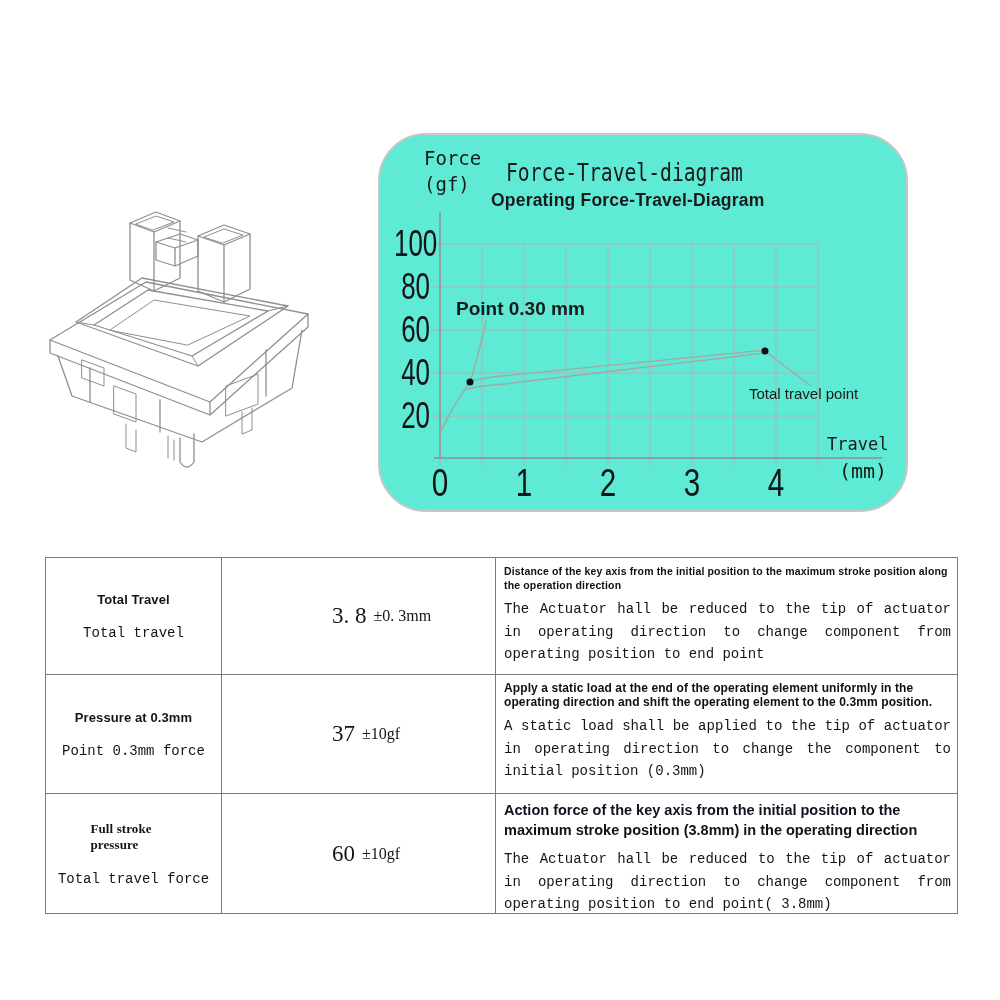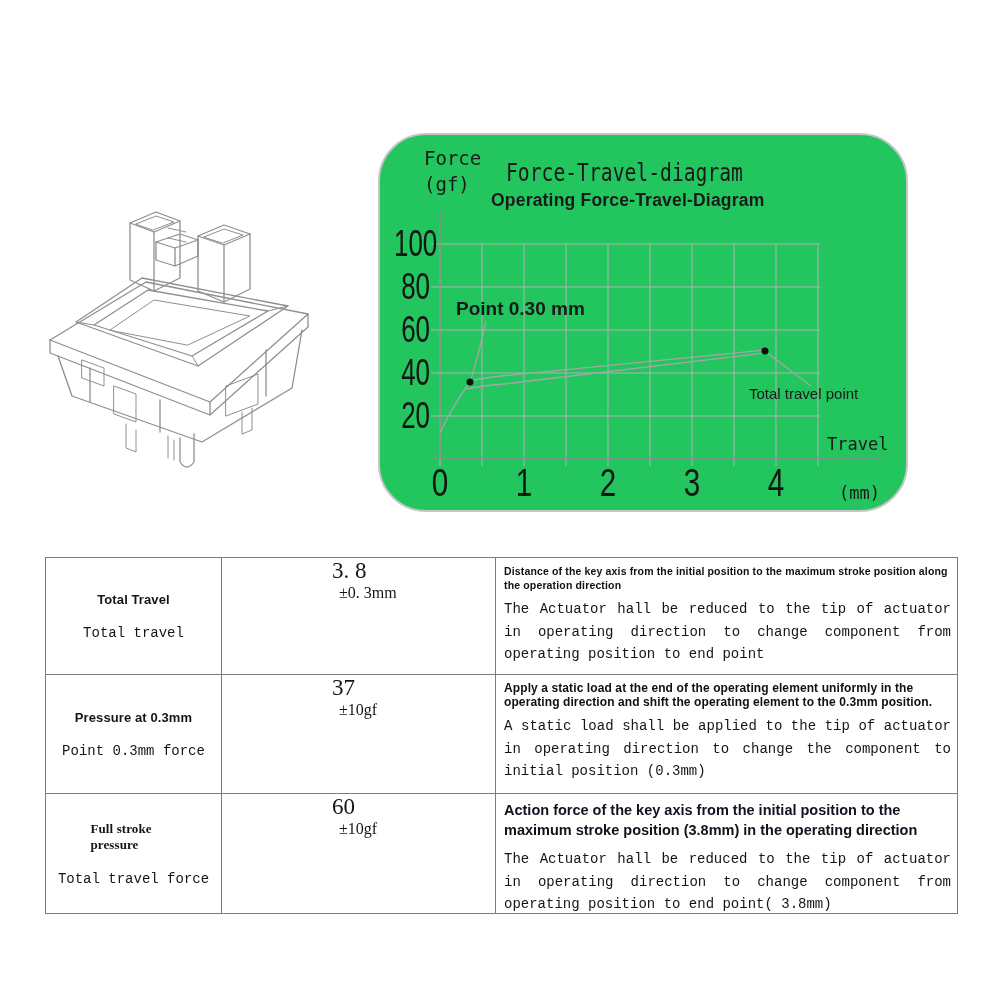--- a/index.html
+++ b/index.html
@@ -4,49 +4,49 @@
 <style>
   html,body{margin:0;padding:0;background:#ffffff;}
   body{width:1000px;height:1000px;position:relative;overflow:hidden;
        font-family:"Liberation Sans","DejaVu Sans",sans-serif;color:#151515;}
 
   
   #switch-art{position:absolute;left:30px;top:190px;width:320px;height:280px;}
 
   
   #chart-panel{position:absolute;left:378px;top:133px;width:530px;height:379px;
-               border:2px solid #c6c6c6;border-radius:48px;background:#22c55e;box-sizing:border-box;}
+               border:2px solid #c6c6c6;border-radius:48px;background:#5eead4;box-sizing:border-box;}
   #plot-svg{position:absolute;left:0;top:0;width:530px;height:379px;}
   .chart-label{position:absolute;white-space:nowrap;color:#1a1a1a;}
   #force-label-1,#force-label-2{left:44px;font-family:"DejaVu Sans Mono","Liberation Mono",monospace;font-size:19px;}
   #force-label-1{top:12px;}
   #force-label-2{top:38px;}
   #chart-title{left:126px;top:24px;font-family:"DejaVu Sans Mono","Liberation Mono",monospace;
                font-size:24px;transform:scaleX(0.82);transform-origin:0 50%;}
   #chart-subtitle{left:111px;top:55px;font-size:17.5px;font-weight:bold;letter-spacing:0.2px;}
   #travel-label-1{left:447px;top:299px;font-family:"DejaVu Sans Mono","Liberation Mono",monospace;font-size:17px;}
-  #travel-label-2{left:459px;top:324px;font-family:"DejaVu Sans Mono","Liberation Mono",monospace;font-size:17px;margin-top:24px;}
+  #travel-label-2{left:459px;top:324px;font-family:"DejaVu Sans Mono","Liberation Mono",monospace;font-size:20px;}
   #anno-point{left:76px;top:163px;font-size:19px;font-weight:600;}
   #anno-total{left:369px;top:250px;font-size:15px;font-weight:500;}
   .ytick{position:absolute;left:0;width:50px;text-align:right;font-size:36px;font-weight:500;
          transform:scaleX(0.72);transform-origin:100% 50%;line-height:36px;}
   .xtick{position:absolute;width:60px;text-align:center;top:329px;font-size:38px;font-weight:500;
          transform:scaleX(0.78);transform-origin:50% 0;line-height:38px;}
 
   
   #spec-table{position:absolute;left:45px;top:557px;width:912px;
               display:grid;grid-template-columns:176px 274px 462px;
               grid-template-rows:117px 119px 120px;
               border-top:1px solid #7c7c7c;border-left:1px solid #7c7c7c;box-sizing:content-box;}
   .cell{border-right:1px solid #7c7c7c;border-bottom:1px solid #7c7c7c;box-sizing:border-box;overflow:hidden;}
   .c-name{display:flex;flex-direction:column;align-items:center;justify-content:center;gap:18px;padding:4px;}
   .name-bold{font-size:13px;font-weight:bold;letter-spacing:0.1px;text-align:center;}
   .name-narrow{width:86px;text-align:left;line-height:16px;font-family:Liberation Serif, serif;}
   .name-alt{font-family:"Liberation Mono","DejaVu Sans Mono",monospace;font-size:14px;white-space:nowrap;}
-  .c-value{display:flex;align-items:flex-start;padding-left:110px;flex-direction:column;}
+  .c-value{display:flex;align-items:center;padding-left:110px;}
   .value-num{font-family:"Liberation Serif","DejaVu Serif",serif;font-size:23px;}
   .value-tol{font-family:"Liberation Serif","DejaVu Serif",serif;font-size:16px;margin-left:7px;}
   .c-desc{padding:6px 6px 12px 8px;}
   .desc-bold{font-weight:bold;margin:0;color:#101010;}
   .r0 .desc-bold{font-size:10.5px;line-height:14px;letter-spacing:0.15px;}
   .r1 .desc-bold{font-size:12px;line-height:14px;letter-spacing:0.1px;}
   .r2 .desc-bold{font-size:14.5px;line-height:20px;color:#16101e;}
   .desc-mono{font-family:"Liberation Mono","DejaVu Sans Mono",monospace;font-size:14px;line-height:22.5px;
              margin:6px 0 0 0;text-align:justify;}
   .r2 .desc-mono{margin-top:8px;}

